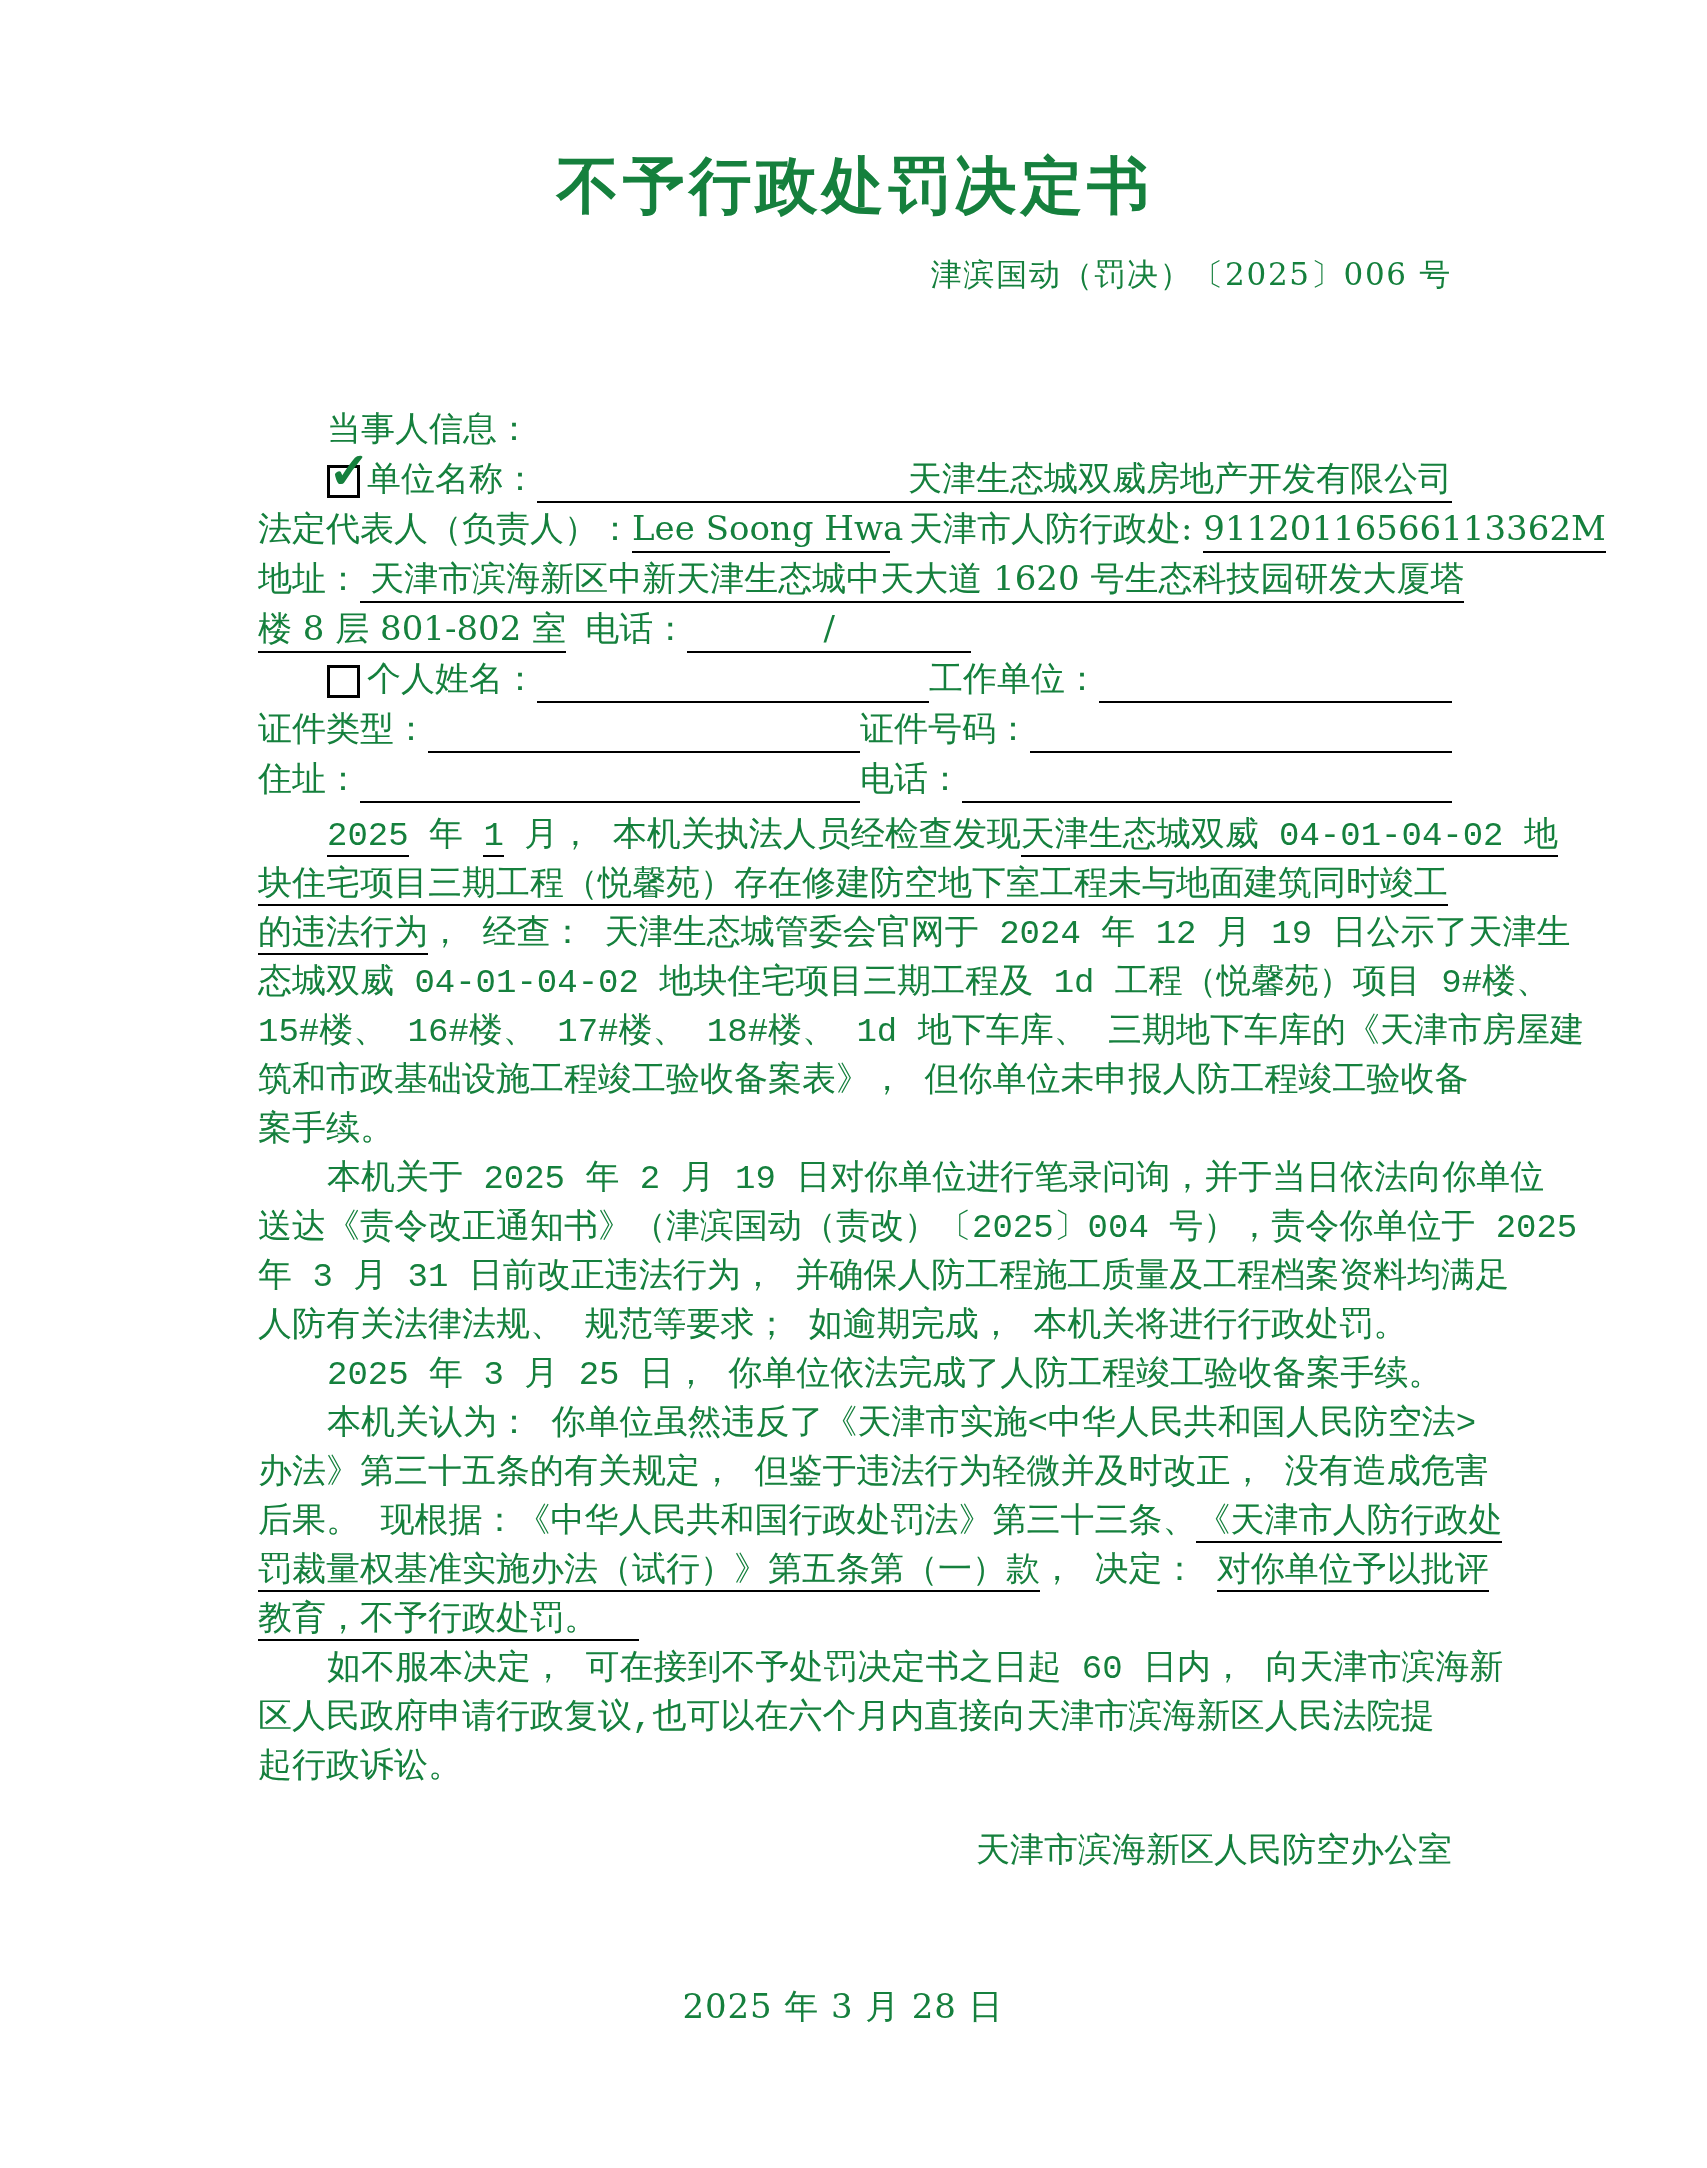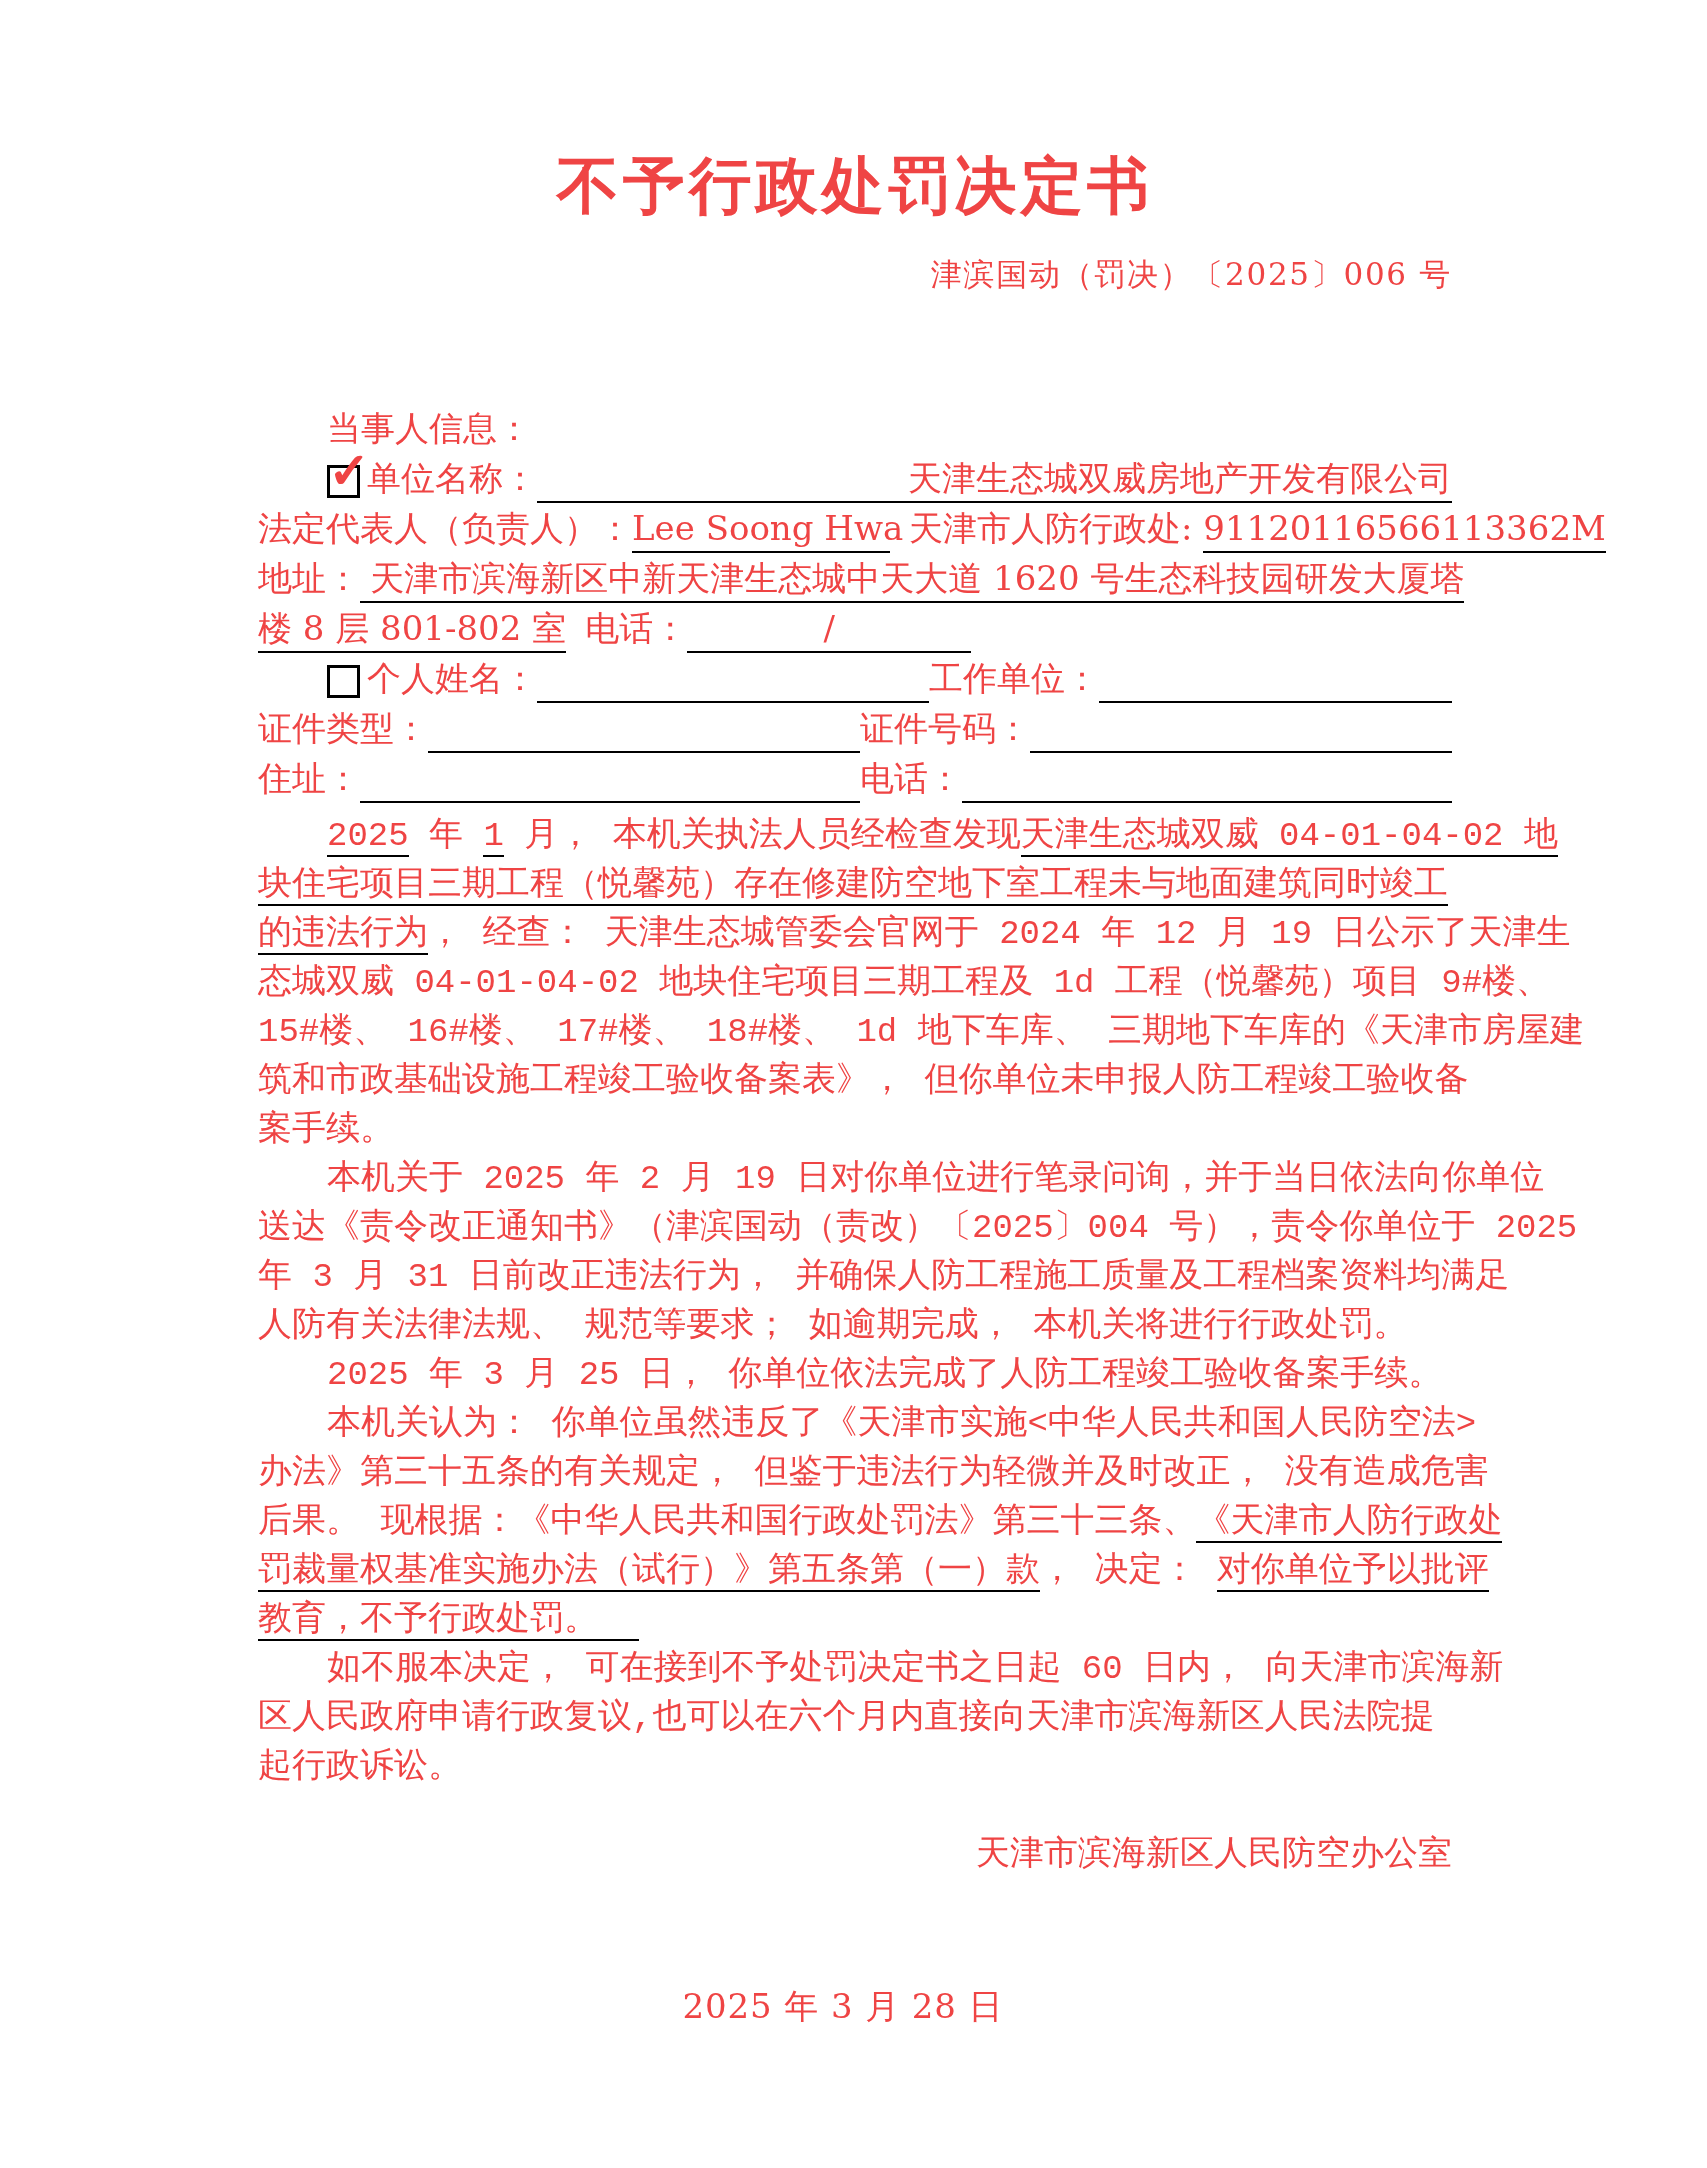--- a/index.html
+++ b/index.html
@@ -1,19 +1,19 @@
 <!DOCTYPE html>
 <html style="font-size:13.8px"><head>
 <meta charset="utf-8">
 <style>
   html,body{margin:0;padding:0;background:#ffffff;}
   .page{
     position:relative;
     width:1707px;height:2168px;
-    background:#ffffff;color:#ef4444;
+    background:#ffffff;color:#15803d;
     font-family:"DejaVu Serif","Liberation Serif",serif;
     overflow:hidden;
   }
   .content{padding:146px 255px 0 258px;}
   .doc-title{
     text-align:center;
     font-size:62px;font-weight:bold;
     letter-spacing:4.3px;line-height:79px;
     margin:0;
   }
@@ -43,21 +43,21 @@
   .col2{flex:1;display:flex;}
   .unit-value{padding-left:60px;text-align:right;}
   .addr-value{padding-left:10.3px;}
   .rep-blank{width:258px;text-align:center;}
   .phone-blank{width:284px;text-align:center;}
   .gap-sm{width:19px;flex:0 0 auto;}
   .body-block{margin-top:8.6px;font-size:34px;}
   .pline{line-height:49px;white-space:pre;font-family:Liberation Mono, monospace;}
   .pline .u{border-bottom:2.6px solid #000;}
   .sig-line{
-    text-align:right;font-size:34px;line-height:49px;margin-top:36px;
+    text-align:right;font-size:34px;line-height:49px;margin-top:36px;font-family:Liberation Mono, monospace;
   }
   .date-line{
     text-align:center;font-size:34px;line-height:49px;
     margin-top:105px;padding-right:24px;letter-spacing:0.9px;
   }
 </style>
 </head>
 <body>
 
 <div class="page">

